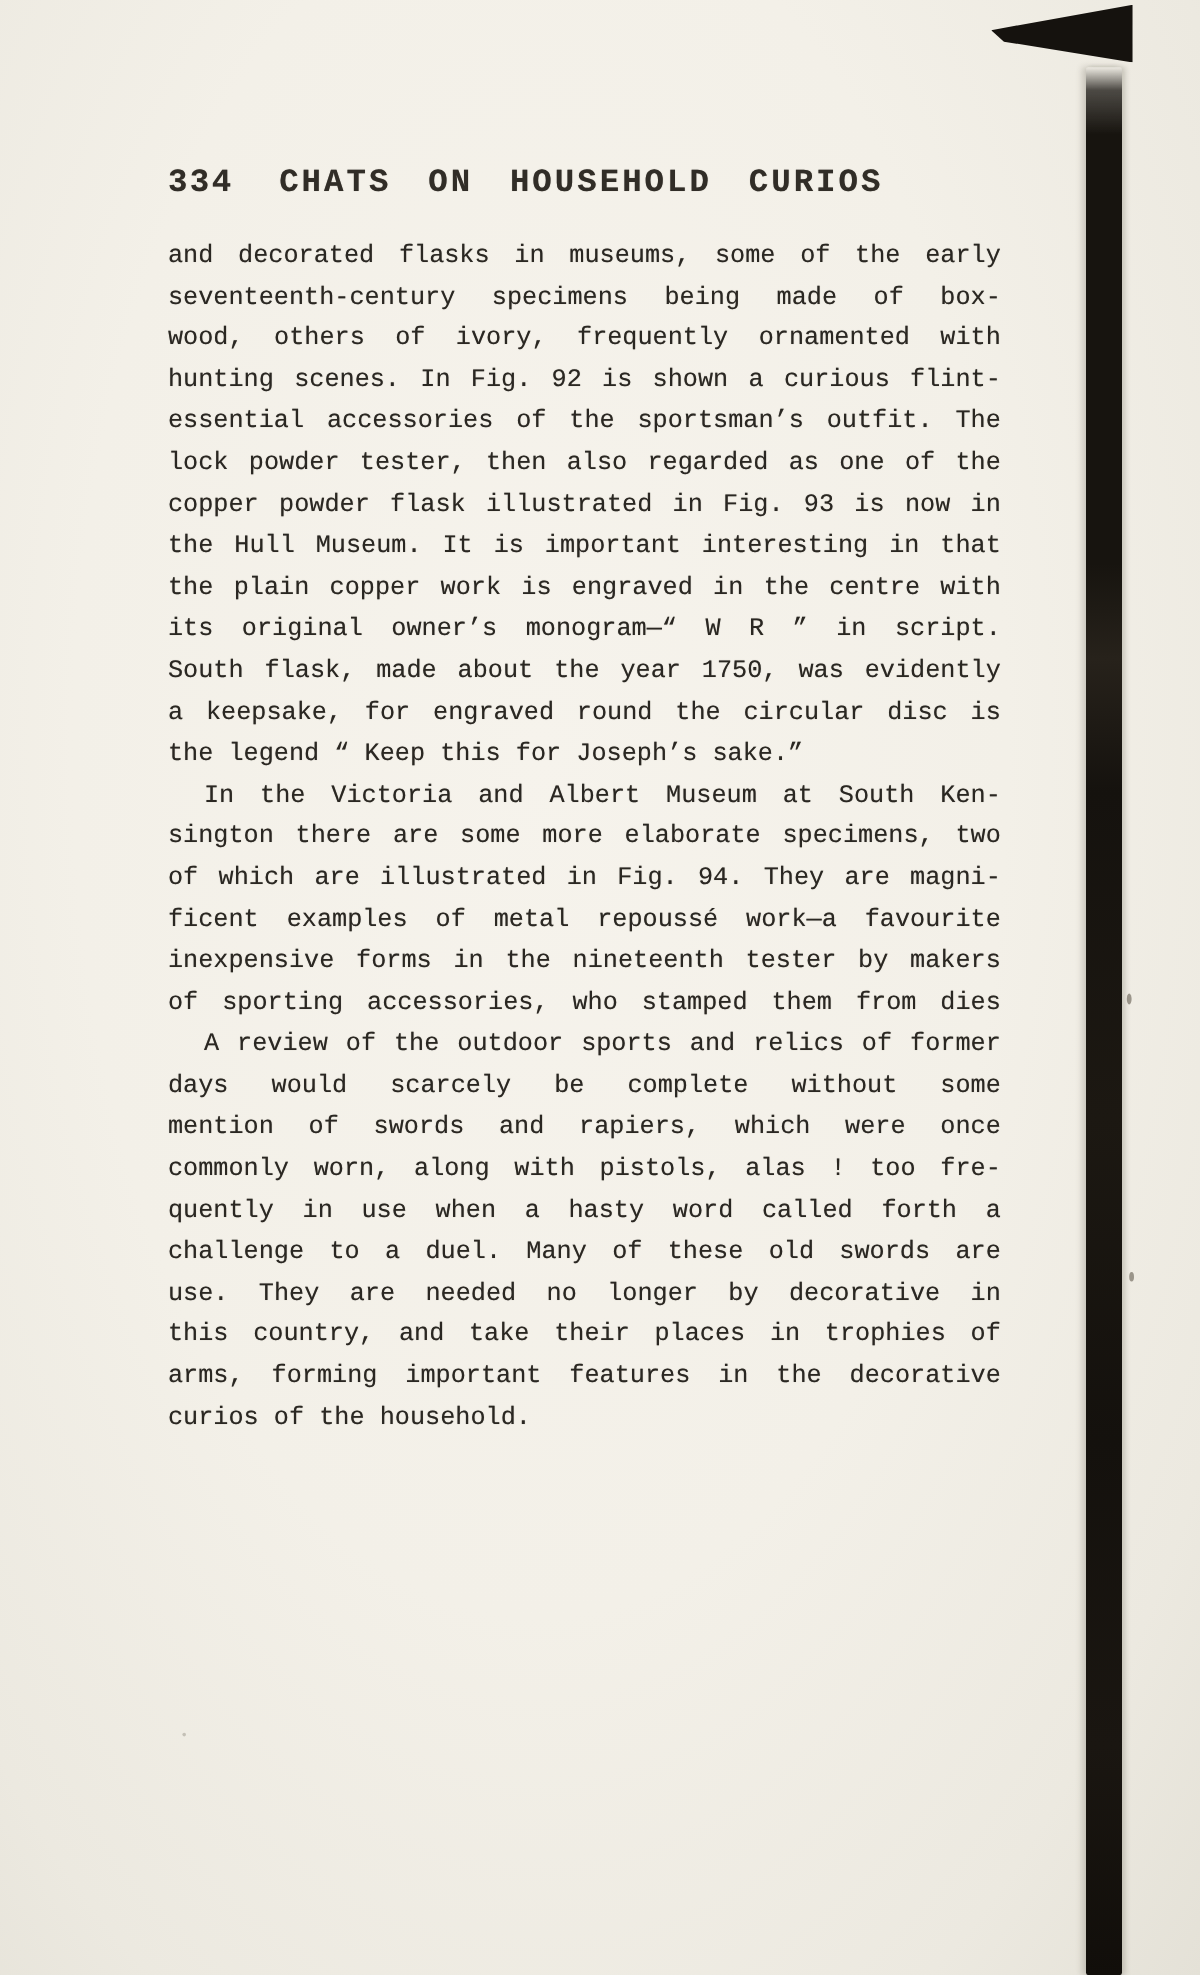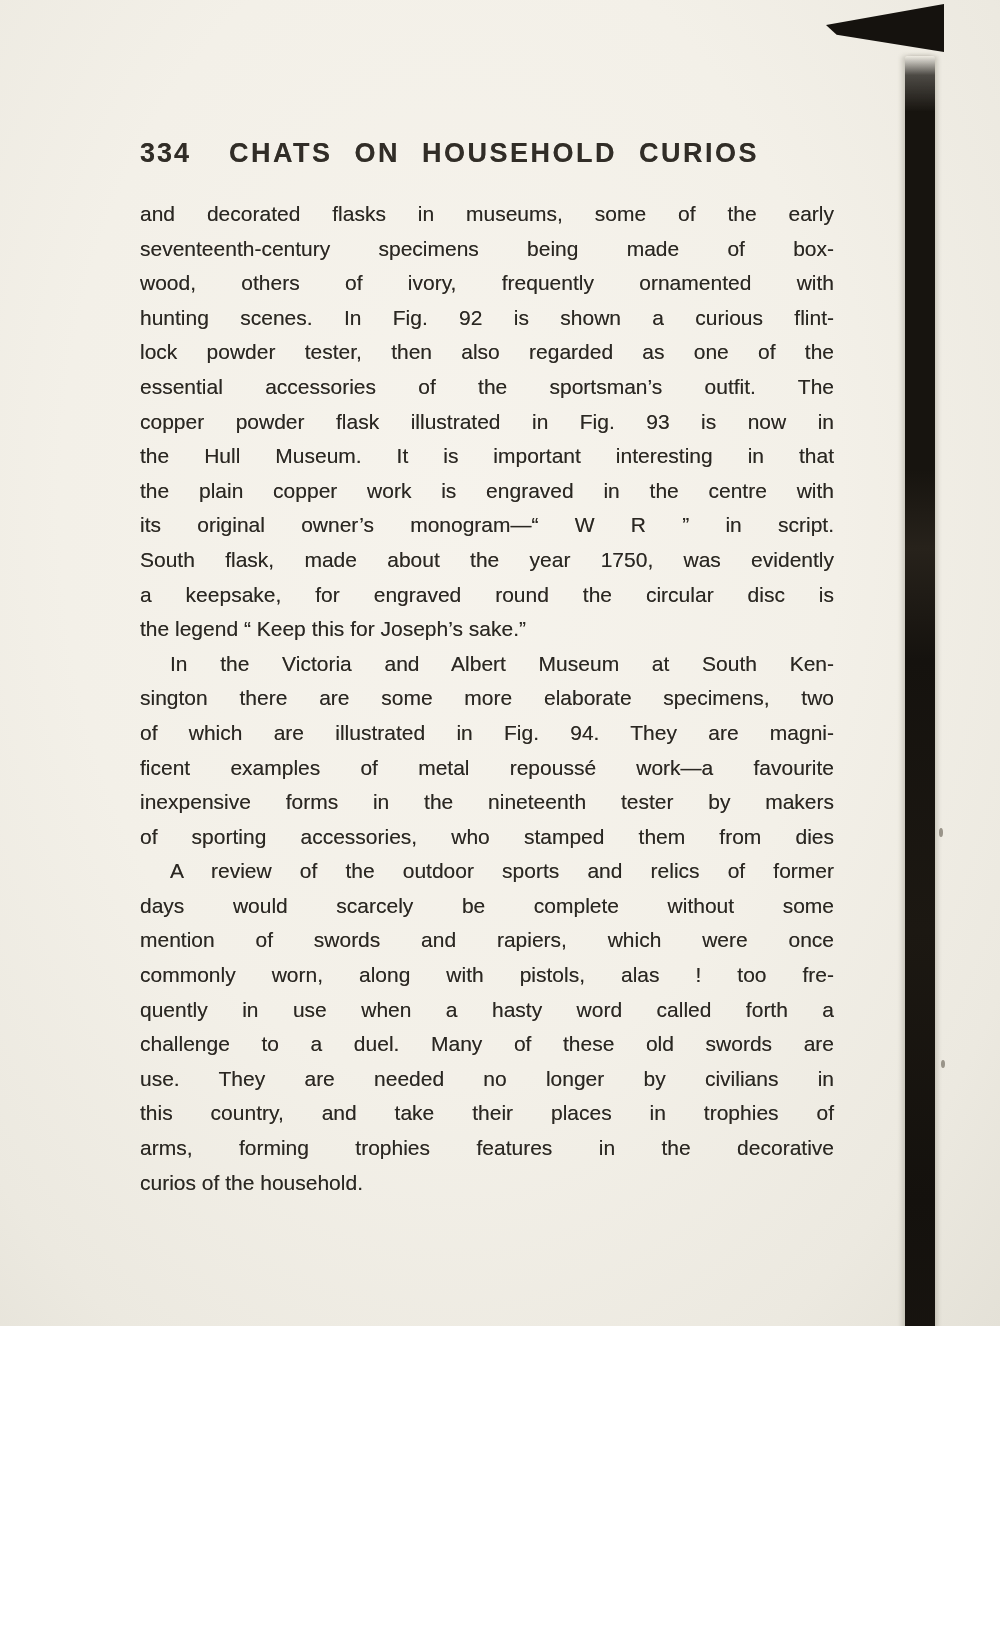--- a/index.html
+++ b/index.html
@@ -3,25 +3,25 @@
 <meta charset="utf-8">
 <style>
   html, body {
     margin: 0;
     padding: 0;
     background: #ffffff;
   }
   .page {
     position: relative;
     width: 1000px;
-    height: 1326px;
+    height: 1646px;
     overflow: hidden;
     background:
       radial-gradient(ellipse at 45% 38%, #f6f3ec 0%, #f3f0e8 50%, #ece9e0 82%, #e4e1d7 100%);
-    font-family: Liberation Sans, sans-serif;
+    font-family: Liberation Mono, monospace;
     color: #2a2722;
   }
 
   
   .header {
     position: absolute;
     left: 140px;
     top: 138px;
     width: 694px;
     display: flex;
@@ -126,22 +126,22 @@
     <span class="header-title">CHATS ON HOUSEHOLD CURIOS</span>
   </div>
 
   <div class="text-block">
 
   <div class="paragraph">
         <div class="line">and decorated flasks in museums, some of the early</div>
         <div class="line">seventeenth-century specimens being made of box-</div>
         <div class="line">wood, others of ivory, frequently ornamented with</div>
         <div class="line">hunting scenes. In Fig. 92 is shown a curious flint-</div>
+        <div class="line">essential accessories of the sportsman’s outfit. The</div>
         <div class="line">lock powder tester, then also regarded as one of the</div>
-        <div class="line">essential accessories of the sportsman’s outfit. The</div>
         <div class="line">copper powder flask illustrated in Fig. 93 is now in</div>
         <div class="line">the Hull Museum. It is important interesting in that</div>
         <div class="line">the plain copper work is engraved in the centre with</div>
         <div class="line">its original owner’s monogram—“ W R ” in script.</div>
         <div class="line">South flask, made about the year 1750, was evidently</div>
         <div class="line">a keepsake, for engraved round the circular disc is</div>
         <div class="line last">the legend “ Keep this for Joseph’s sake.”</div>
       </div>
       <div class="paragraph">
         <div class="line">In the Victoria and Albert Museum at South Ken-</div>
@@ -151,20 +151,20 @@
         <div class="line">inexpensive forms in the nineteenth tester by makers</div>
         <div class="line">of sporting accessories, who stamped them from dies</div>
       </div>
       <div class="paragraph">
         <div class="line">A review of the outdoor sports and relics of former</div>
         <div class="line">days would scarcely be complete without some</div>
         <div class="line">mention of swords and rapiers, which were once</div>
         <div class="line">commonly worn, along with pistols, alas ! too fre-</div>
         <div class="line">quently in use when a hasty word called forth a</div>
         <div class="line">challenge to a duel. Many of these old swords are</div>
-        <div class="line">use. They are needed no longer by civilians in</div>
+        <div class="line">use. They are needed no longer by decorative in</div>
         <div class="line">this country, and take their places in trophies of</div>
-        <div class="line">arms, forming trophies features in the decorative</div>
+        <div class="line">arms, forming important features in the decorative</div>
         <div class="line last">curios of the household.</div>
       </div>
     </div>
 
 </div>
 
 </body></html>

